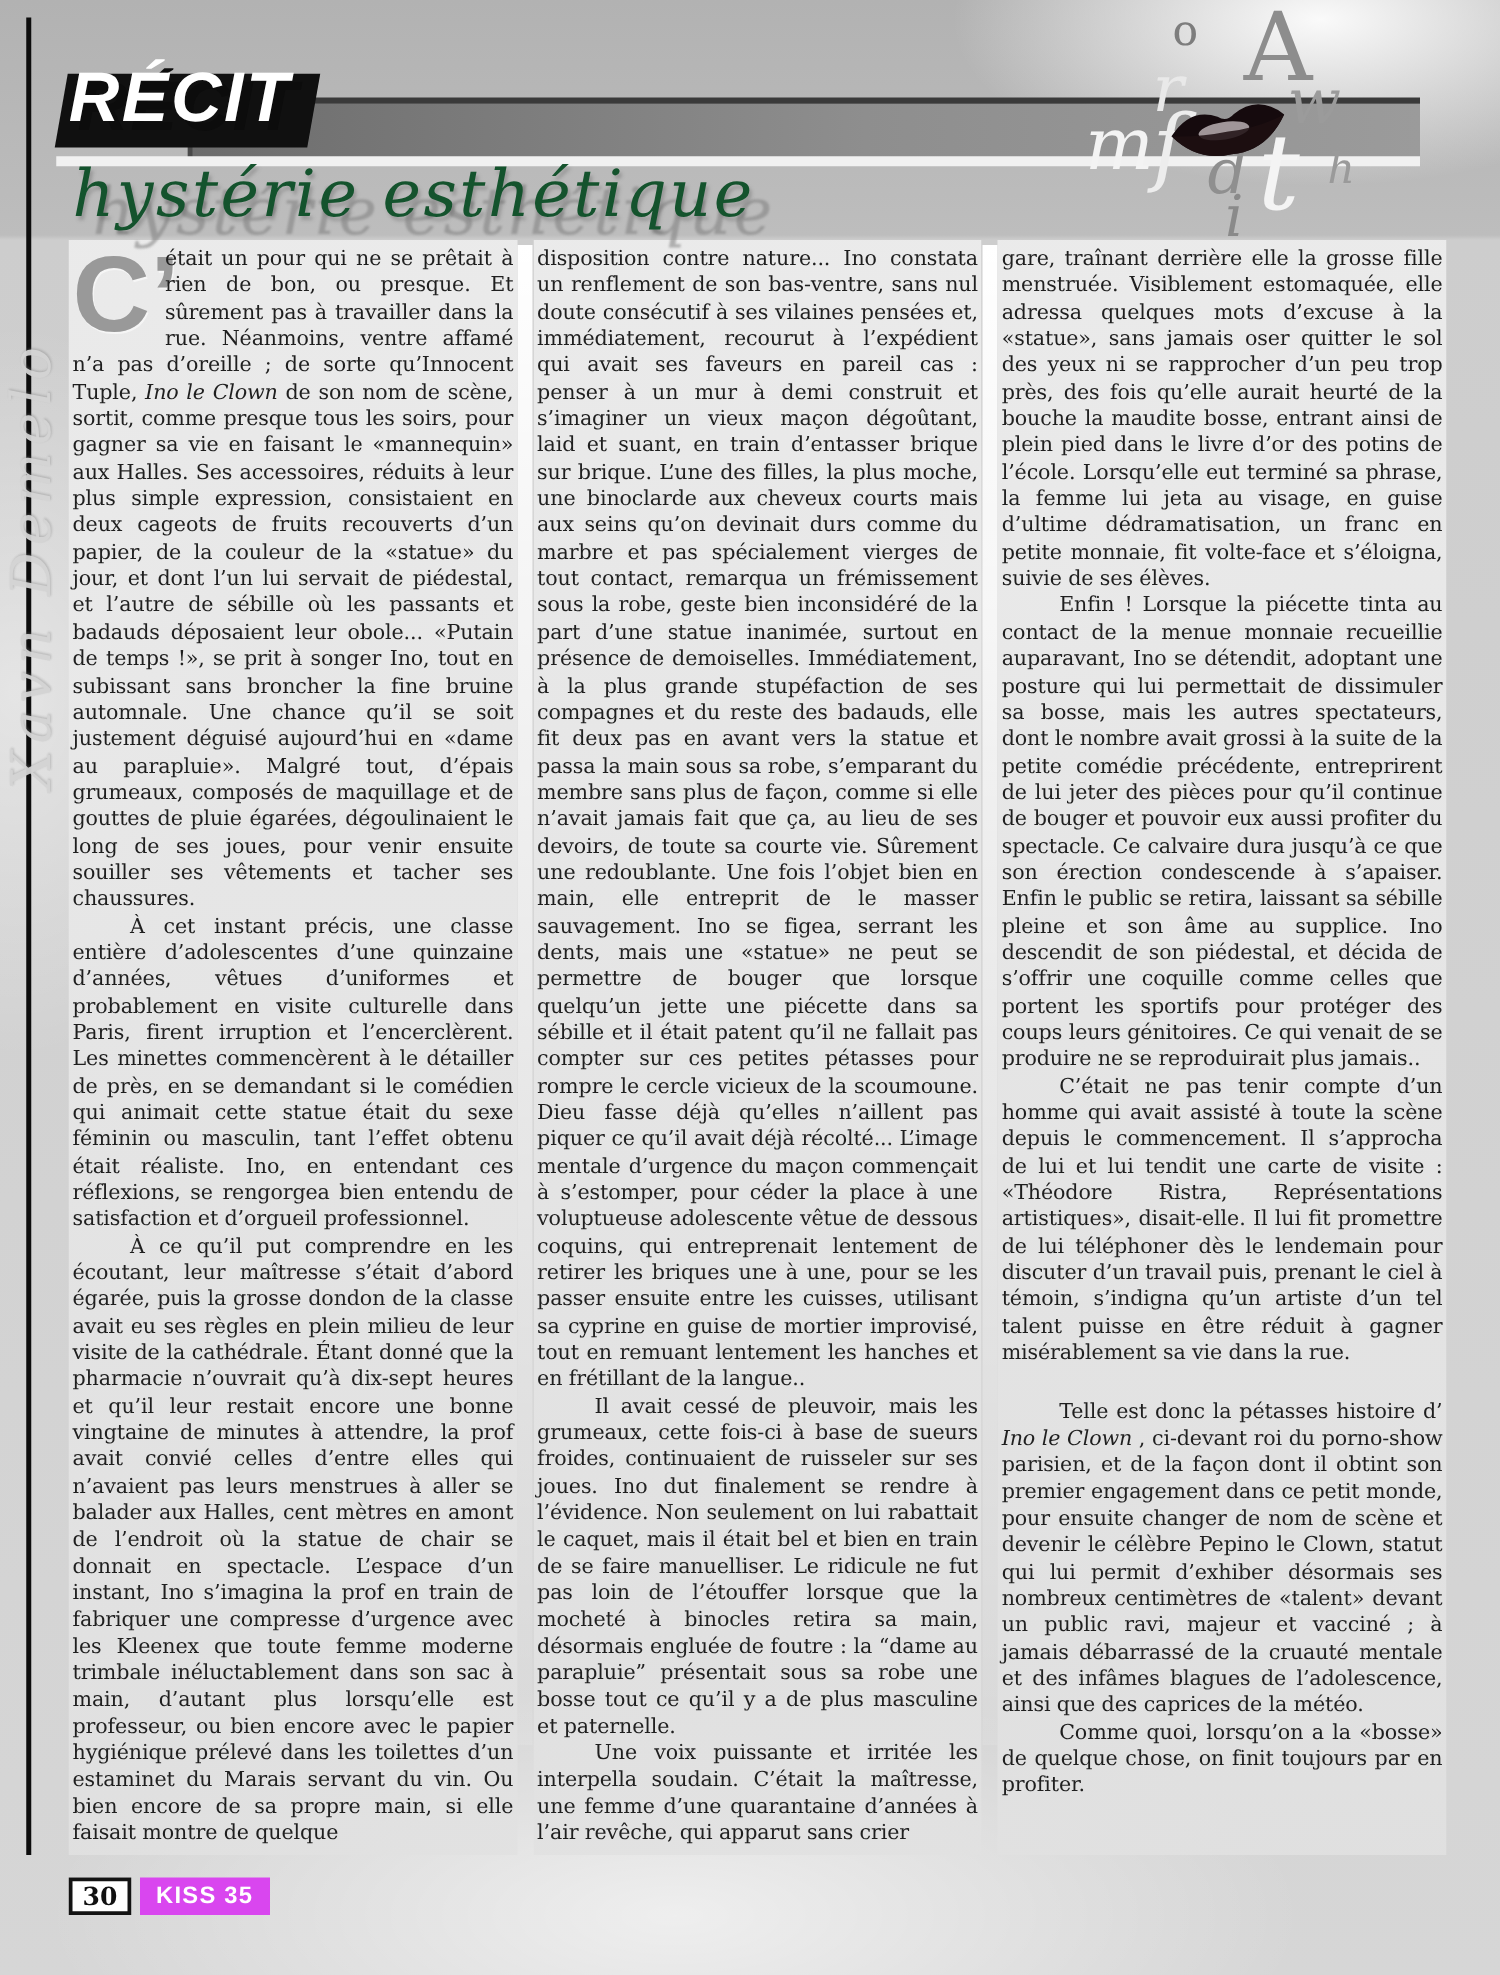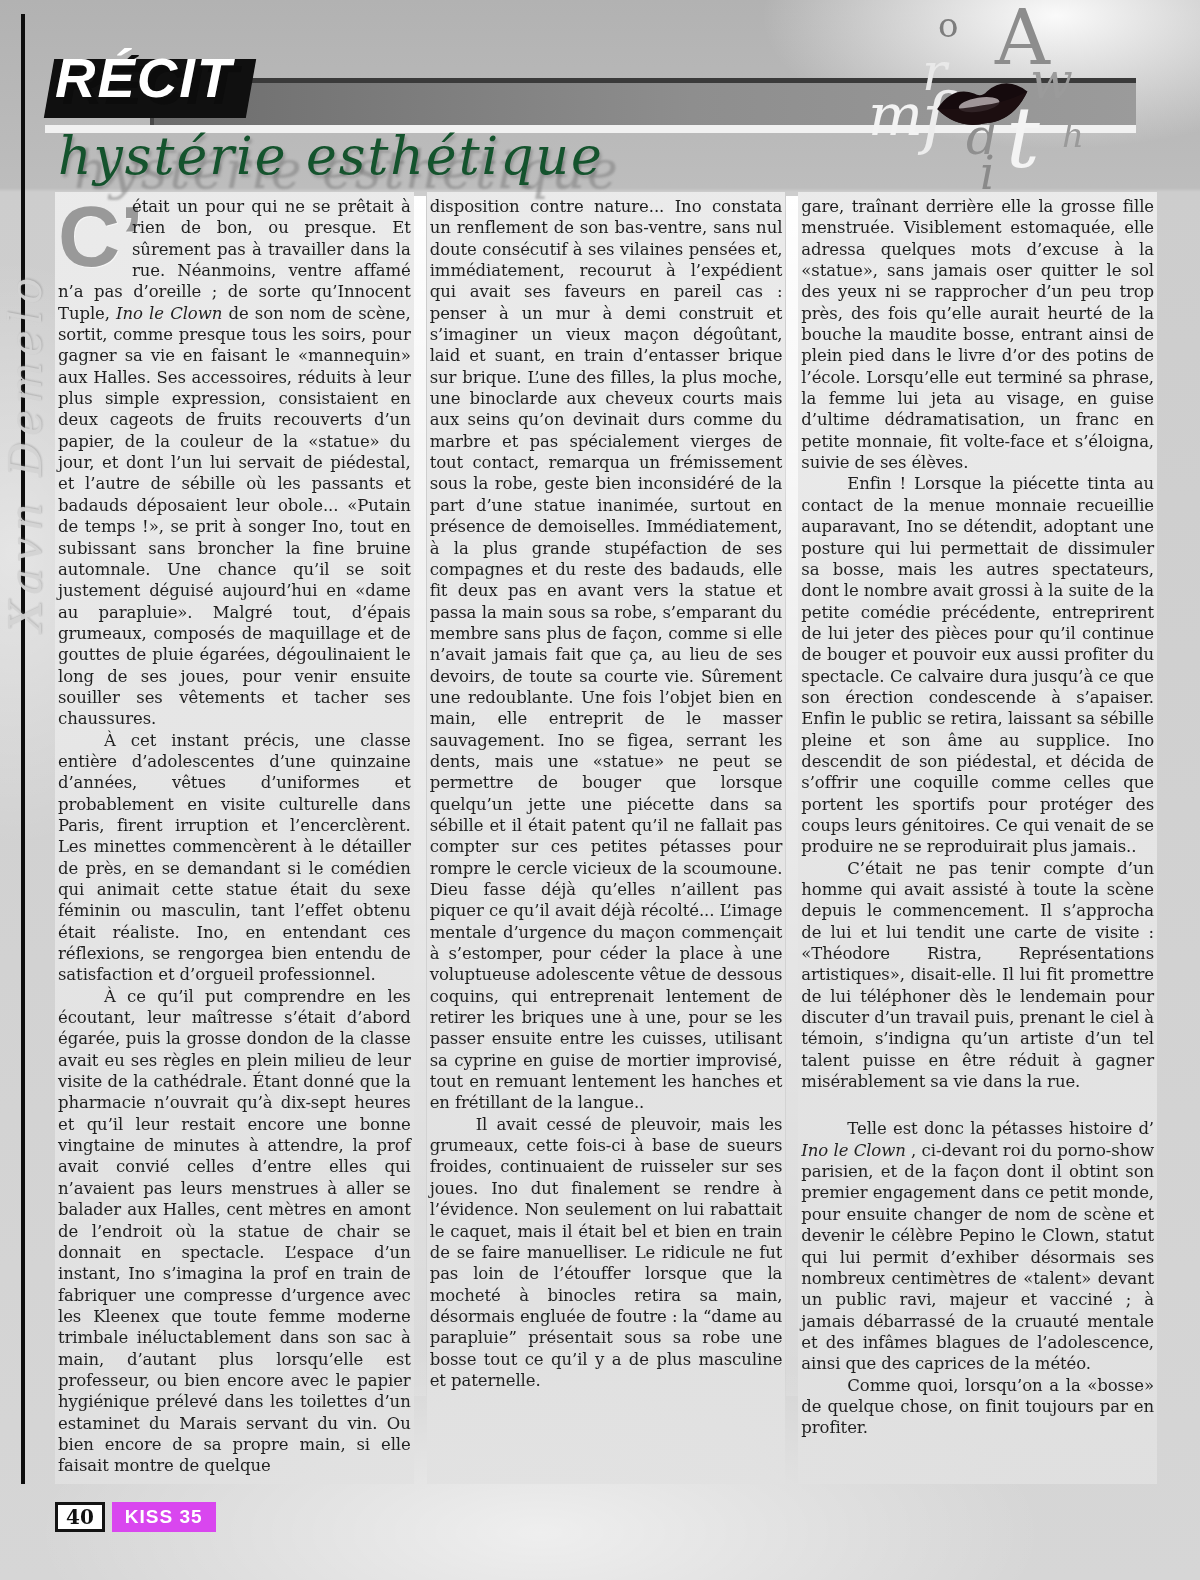--- a/index.html
+++ b/index.html
@@ -115,20 +115,23 @@
       <span>À ce qu’il put comprendre en les écoutant, leur maîtresse s’était d’abord égarée, puis la grosse dondon de la classe avait eu ses règles en plein milieu de leur visite de la cathédrale. Étant donné que la pharmacie n’ouvrait qu’à dix-sept heures et qu’il leur restait encore une bonne vingtaine de minutes à attendre, la prof avait convié celles d’entre elles qui n’avaient pas leurs menstrues à aller se balader aux Halles, cent mètres en amont de l’endroit où la statue de chair se donnait en spectacle. L’espace d’un instant, Ino s’imagina la prof en train de fabriquer une compresse d’urgence avec les Kleenex que toute femme moderne trimbale inéluctablement dans son sac à main, d’autant plus lorsqu’elle est professeur, ou bien encore avec le papier hygiénique prélevé dans les toilettes d’un estaminet du Marais servant du vin. Ou bien encore de sa propre main, si elle faisait montre de quelque</span>
     </p>
   </div>
   <div class="col">
     <p>
       <span>disposition contre nature... Ino constata un renflement de son bas-ventre, sans nul doute consécutif à ses vilaines pensées et, immédiatement, recourut à l’expédient qui avait ses faveurs en pareil cas : penser à un mur à demi construit et s’imaginer un vieux maçon dégoûtant, laid et suant, en train d’entasser brique sur brique. L’une des filles, la plus moche, une binoclarde aux cheveux courts mais aux seins qu’on devinait durs comme du marbre et pas spécialement vierges de tout contact, remarqua un frémissement sous la robe, geste bien inconsidéré de la part d’une statue inanimée, surtout en présence de demoiselles. Immédiatement, à la plus grande stupéfaction de ses compagnes et du reste des badauds, elle fit deux pas en avant vers la statue et passa la main sous sa robe, s’emparant du membre sans plus de façon, comme si elle n’avait jamais fait que ça, au lieu de ses devoirs, de toute sa courte vie. Sûrement une redoublante. Une fois l’objet bien en main, elle entreprit de le masser sauvagement. Ino se figea, serrant les dents, mais une «statue» ne peut se permettre de bouger que lorsque quelqu’un jette une piécette dans sa sébille et il était patent qu’il ne fallait pas compter sur ces petites pétasses pour rompre le cercle vicieux de la scoumoune. Dieu fasse déjà qu’elles n’aillent pas piquer ce qu’il avait déjà récolté... L’image mentale d’urgence du maçon commençait à s’estomper, pour céder la place à une voluptueuse adolescente vêtue de dessous coquins, qui entreprenait lentement de retirer les briques une à une, pour se les passer ensuite entre les cuisses, utilisant sa cyprine en guise de mortier improvisé, tout en remuant lentement les hanches et en frétillant de la langue..</span>
     </p>
     <p class="indent">
       <span>Il avait cessé de pleuvoir, mais les grumeaux, cette fois-ci à base de sueurs froides, continuaient de ruisseler sur ses joues. Ino dut finalement se rendre à l’évidence. Non seulement on lui rabattait le caquet, mais il était bel et bien en train de se faire manuelliser. Le ridicule ne fut pas loin de l’étouffer lorsque que la mocheté à binocles retira sa main, désormais engluée de foutre : la “dame au parapluie” présentait sous sa robe une bosse tout ce qu’il y a de plus masculine et paternelle.</span>
     </p>
+    <p class="indent">
+      <span>Une voix puissante et irritée les interpella soudain. C’était la maîtresse, une femme d’une quarantaine d’années à l’air revêche, qui apparut sans crier</span>
+    </p>
   </div>
   <div class="col">
     <p>
       <span>gare, traînant derrière elle la grosse fille menstruée. Visiblement estomaquée, elle adressa quelques mots d’excuse à la «statue», sans jamais oser quitter le sol des yeux ni se rapprocher d’un peu trop près, des fois qu’elle aurait heurté de la bouche la maudite bosse, entrant ainsi de plein pied dans le livre d’or des potins de l’école. Lorsqu’elle eut terminé sa phrase, la femme lui jeta au visage, en guise d’ultime dédramatisation, un franc en petite monnaie, fit volte-face et s’éloigna, suivie de ses élèves.</span>
     </p>
     <p class="indent">
       <span>Enfin ! Lorsque la piécette tinta au contact de la menue monnaie recueillie auparavant, Ino se détendit, adoptant une posture qui lui permettait de dissimuler sa bosse, mais les autres spectateurs, dont le nombre avait grossi à la suite de la petite comédie précédente, entreprirent de lui jeter des pièces pour qu’il continue de bouger et pouvoir eux aussi profiter du spectacle. Ce calvaire dura jusqu’à ce que son érection condescende à s’apaiser. Enfin le public se retira, laissant sa sébille pleine et son âme au supplice. Ino descendit de son piédestal, et décida de s’offrir une coquille comme celles que portent les sportifs pour protéger des coups leurs génitoires. Ce qui venait de se produire ne se reproduirait plus jamais..</span>
     </p>
     <p class="indent">
       <span>C’était ne pas tenir compte d’un homme qui avait assisté à toute la scène depuis le commencement. Il s’approcha de lui et lui tendit une carte de visite : «Théodore Ristra, Représentations artistiques», disait-elle. Il lui fit promettre de lui téléphoner dès le lendemain pour discuter d’un travail puis, prenant le ciel à témoin, s’indigna qu’un artiste d’un tel talent puisse en être réduit à gagner misérablement sa vie dans la rue.</span>
@@ -138,15 +141,15 @@
       <span class="it">Ino le Clown</span>
       <span>, ci-devant roi du porno-show parisien, et de la façon dont il obtint son premier engagement dans ce petit monde, pour ensuite changer de nom de scène et devenir le célèbre Pepino le Clown, statut qui lui permit d’exhiber désormais ses nombreux centimètres de «talent» devant un public ravi, majeur et vacciné ; à jamais débarrassé de la cruauté mentale et des infâmes blagues de l’adolescence, ainsi que des caprices de la météo.</span>
     </p>
     <p class="indent">
       <span>Comme quoi, lorsqu’on a la «bosse» de quelque chose, on finit toujours par en profiter.</span>
     </p>
   </div>
 </div>
 
 <div class="abs footer">
-  <div class="pgnum">40</div>
+  <div class="pgnum">30</div>
   <div class="magbadge">KISS 35</div>
 </div>
 
 </body></html>

